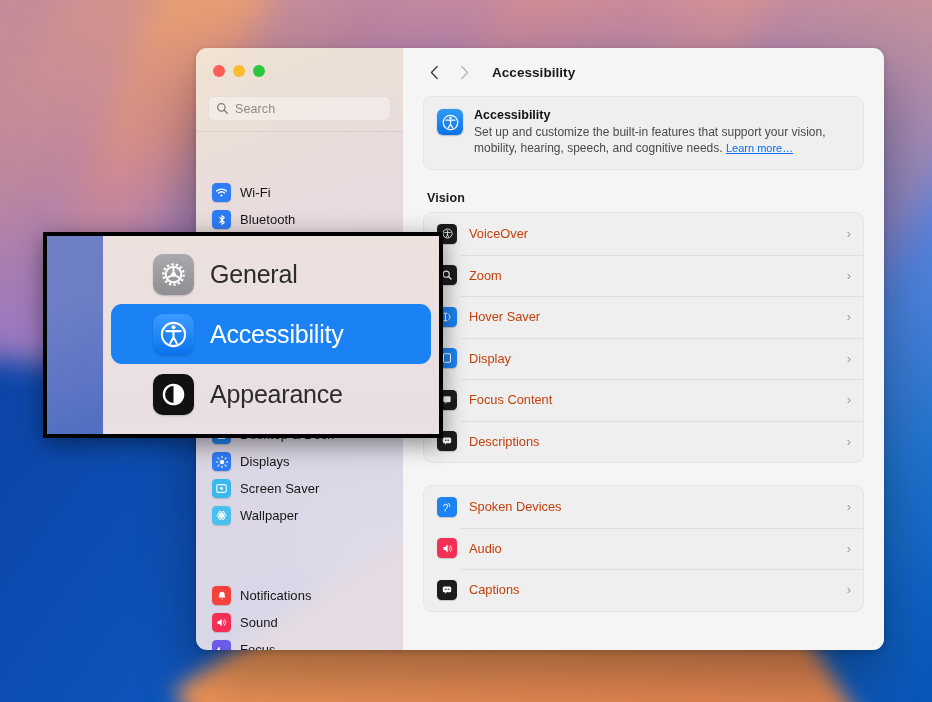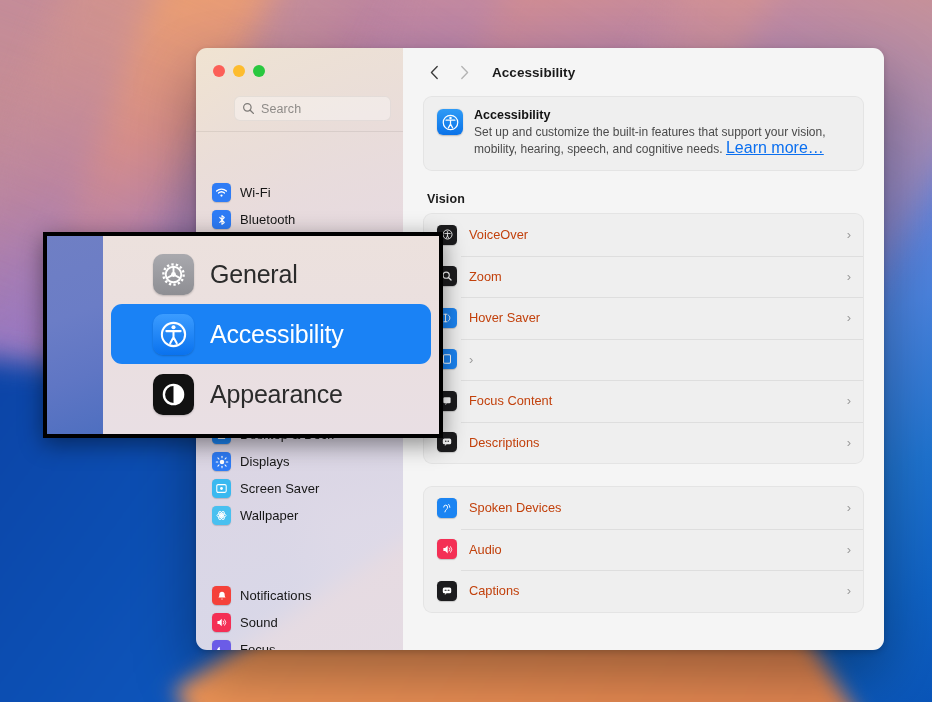--- a/index.html
+++ b/index.html
@@ -124,21 +124,21 @@
   .traffic {
     display:flex; gap:8px;
     padding: 17px 0 0 17px;
     height: 40px;
   }
   .dot { width: 12px; height: 12px; border-radius: 50%; }
   .dot.red { background:#fc5f57; }
   .dot.yellow { background:#fdbc2e; }
   .dot.green { background:#29c83f; }
 
-  .search-wrap { padding: 8px 12px 10px 12px; margin-left: 26px; }
+  .search-wrap { padding: 8px 12px 10px 12px; }
   .search-box {
     height: 25px;
     border-radius: 6px;
     background: rgba(255,255,255,.36);
     border: .5px solid rgba(0,0,0,.06);
     display:flex; align-items:center;
     padding: 0 7px; gap: 6px;
   }
   .search-box svg { flex: 0 0 13px; }
   .search-ph {
@@ -233,21 +233,21 @@
     margin-top: 1px;
   }
   .hero-title {
     font-size: 12.5px; font-weight: 600; color: #121212;
     margin-bottom: 2px;
   }
   .hero-desc {
     font-size: 12px; color: #4a4a4a; line-height: 16px;
     max-width: 400px;
   }
-  .hero-link { color:#0a6ff0; font-size:16px; }
+  .hero-link { color:#0a6ff0; font-size:11px; }
 
   .section-title {
     font-size: 12.5px; font-weight: 700; color: #1b1b1b;
     margin: 0 0 7px 4px;
     letter-spacing: .1px;
   }
   .group {
     background: #efefef;
     border: .5px solid rgba(0,0,0,.045);
     border-radius: 9px;
@@ -583,20 +583,21 @@
             <span class="row-label">Hover Saver</span>
             <span class="chev">›</span>
           </div>
 
           <div class="row">
             <span class="row-icon" style="background:#1b84f2">
               <svg width="12" height="12" viewBox="0 0 16 16">
                   <rect x="3.3" y="2.3" width="9.4" height="11.4" rx="1.6" fill="none" stroke="#fff" stroke-width="1.35"></rect>
                 </svg>
             </span>
+            <span class="row-label">Display</span>
             <span class="chev">›</span>
           </div>
 
           <div class="row">
             <span class="row-icon" style="background:#1c1c1e">
               <svg width="12" height="12" viewBox="0 0 16 16">
                   <rect x="3.2" y="3" width="9.6" height="8" rx="1.6" fill="#fff"></rect>
                   <path d="M6 11.2l-.4 2.2 2.6-2.2z" fill="#fff"></path>
                 </svg>
             </span>

